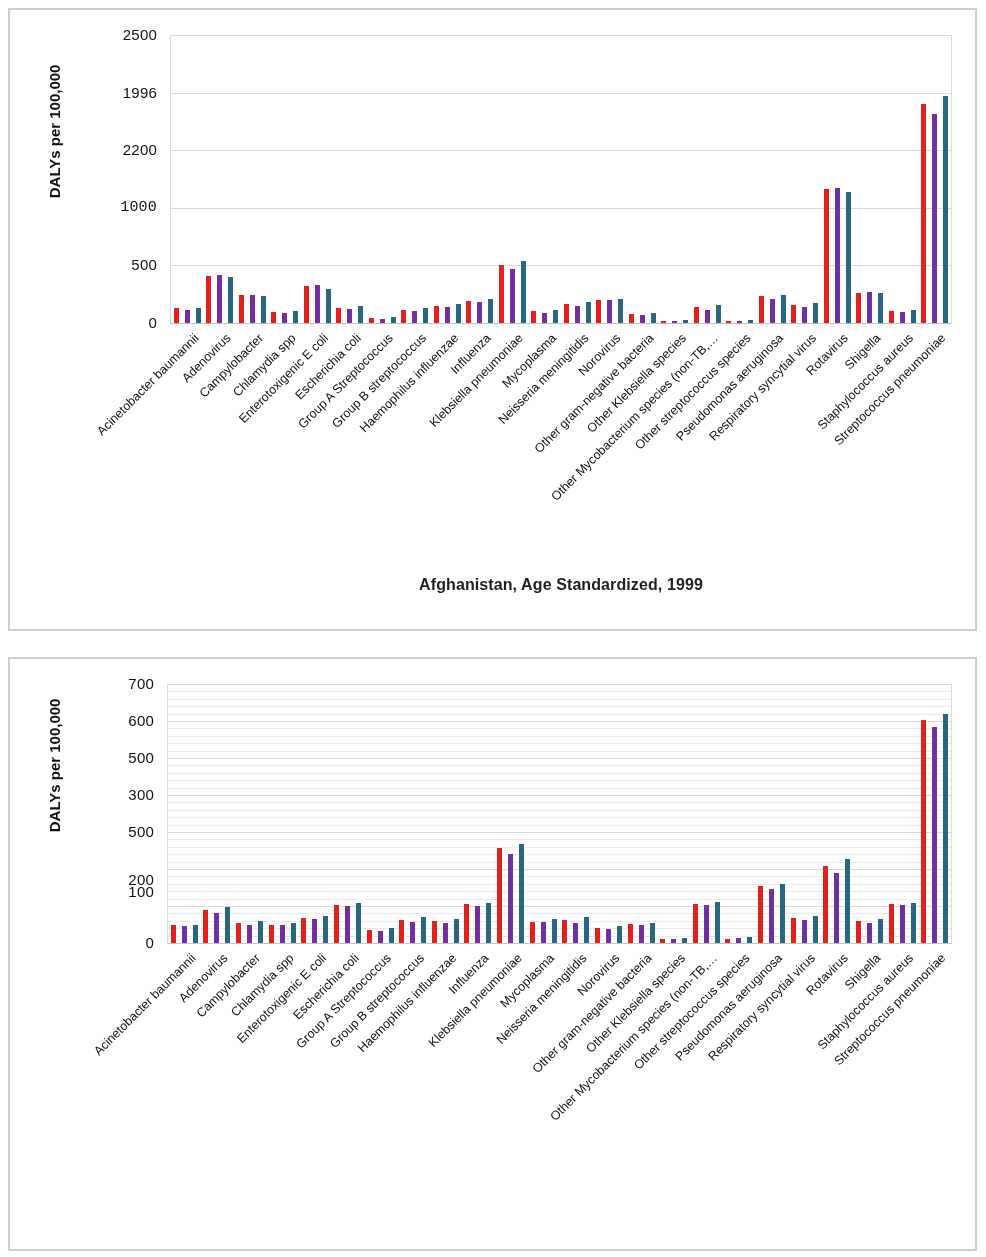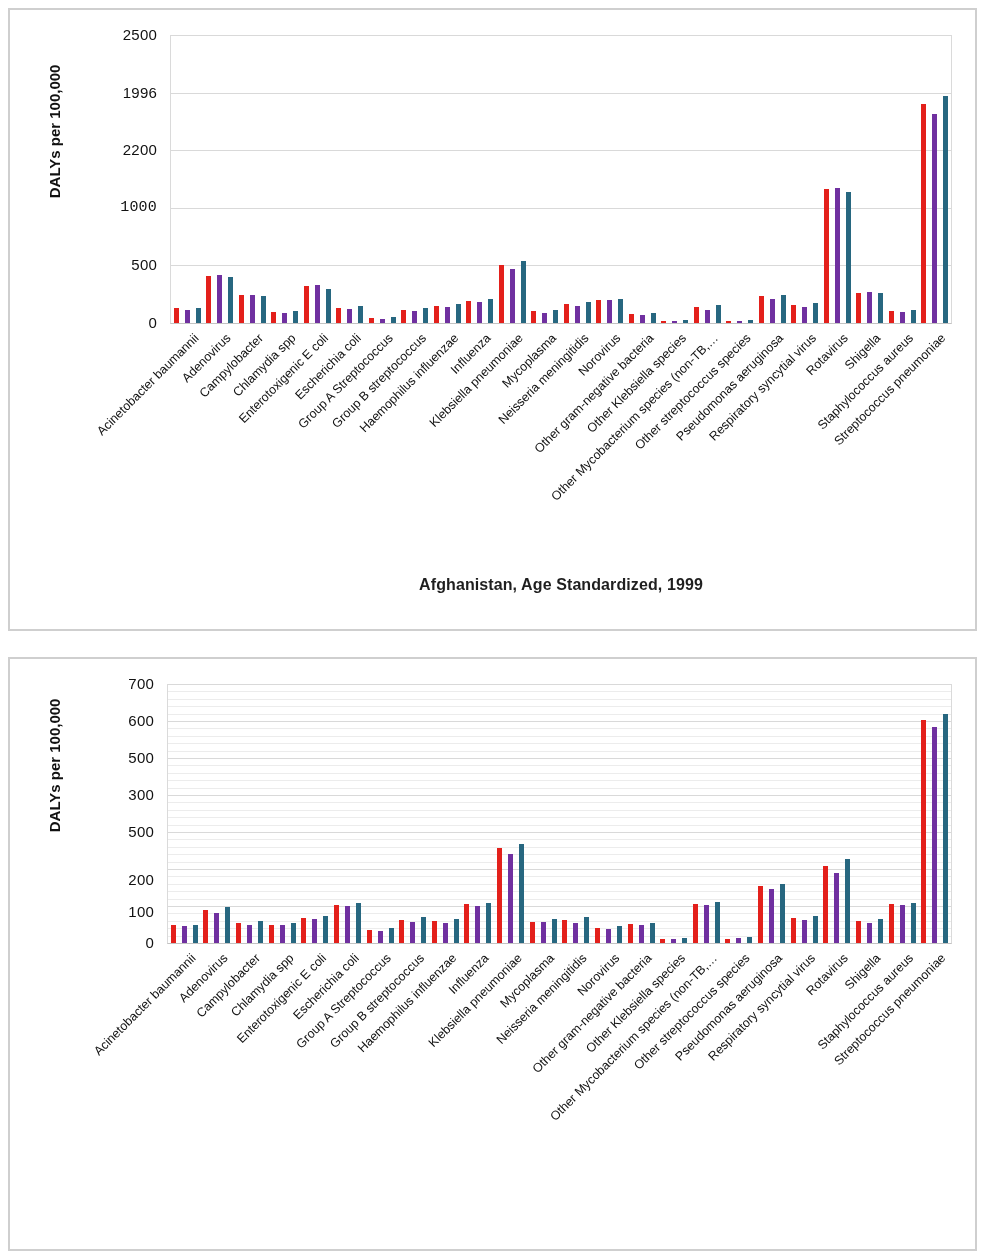--- a/index.html
+++ b/index.html
@@ -278,21 +278,21 @@
         <div class="gridline minor" style="top: 66.6px;"></div>
         <div class="gridline minor" style="top: 59.2px;"></div>
         <div class="gridline minor" style="top: 51.8px;"></div>
         <div class="gridline minor" style="top: 44.4px;"></div>
         <div class="gridline minor" style="top: 29.6px;"></div>
         <div class="gridline minor" style="top: 22.2px;"></div>
         <div class="gridline minor" style="top: 14.8px;"></div>
         <div class="gridline minor" style="top: 7.4px;"></div>
         <div class="ytick" style="top: 259px;">0</div>
         <div class="gridline" style="top: 222px;"></div>
-        <div class="ytick" style="top: 228px;">100</div>
+        <div class="ytick" style="top: 208px;">100</div>
         <div class="gridline" style="top: 185px;"></div>
         <div class="ytick" style="top: 185px; margin-top: 11px;">200</div>
         <div class="gridline" style="top: 148px;"></div>
         <div class="ytick" style="top: 148px;">500</div>
         <div class="gridline" style="top: 111px;"></div>
         <div class="ytick" style="top: 111px;">300</div>
         <div class="gridline" style="top: 74px;"></div>
         <div class="ytick" style="top: 74px;">500</div>
         <div class="gridline" style="top: 37px;"></div>
         <div class="ytick" style="top: 37px;">600</div>

